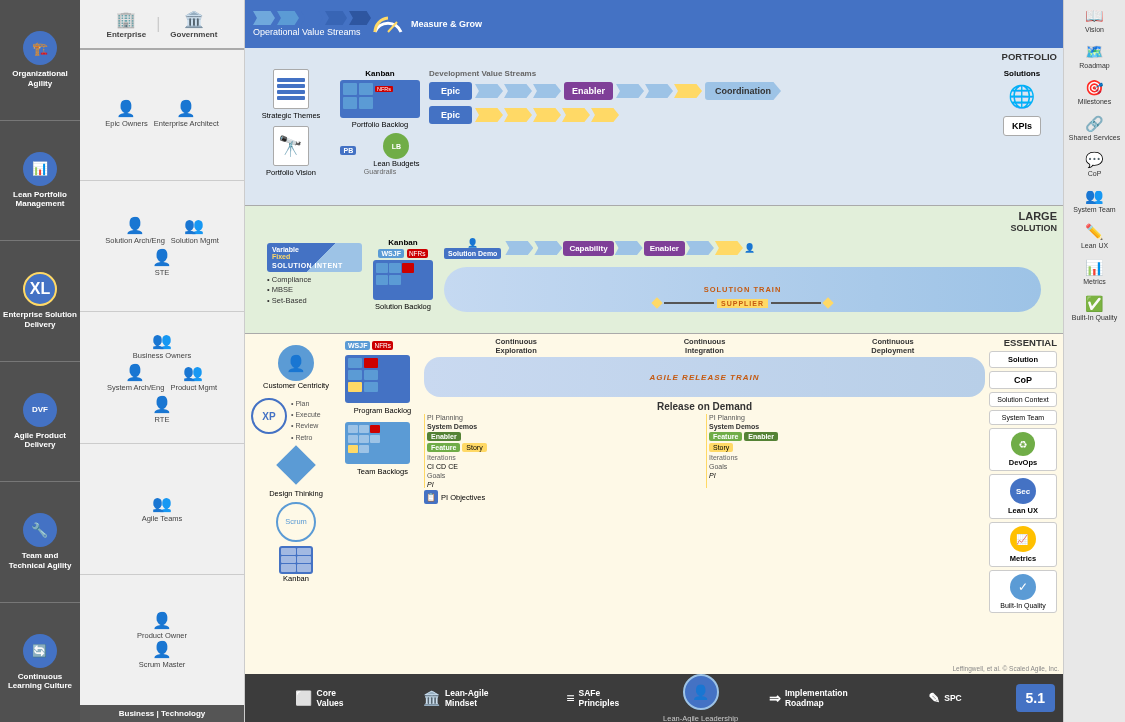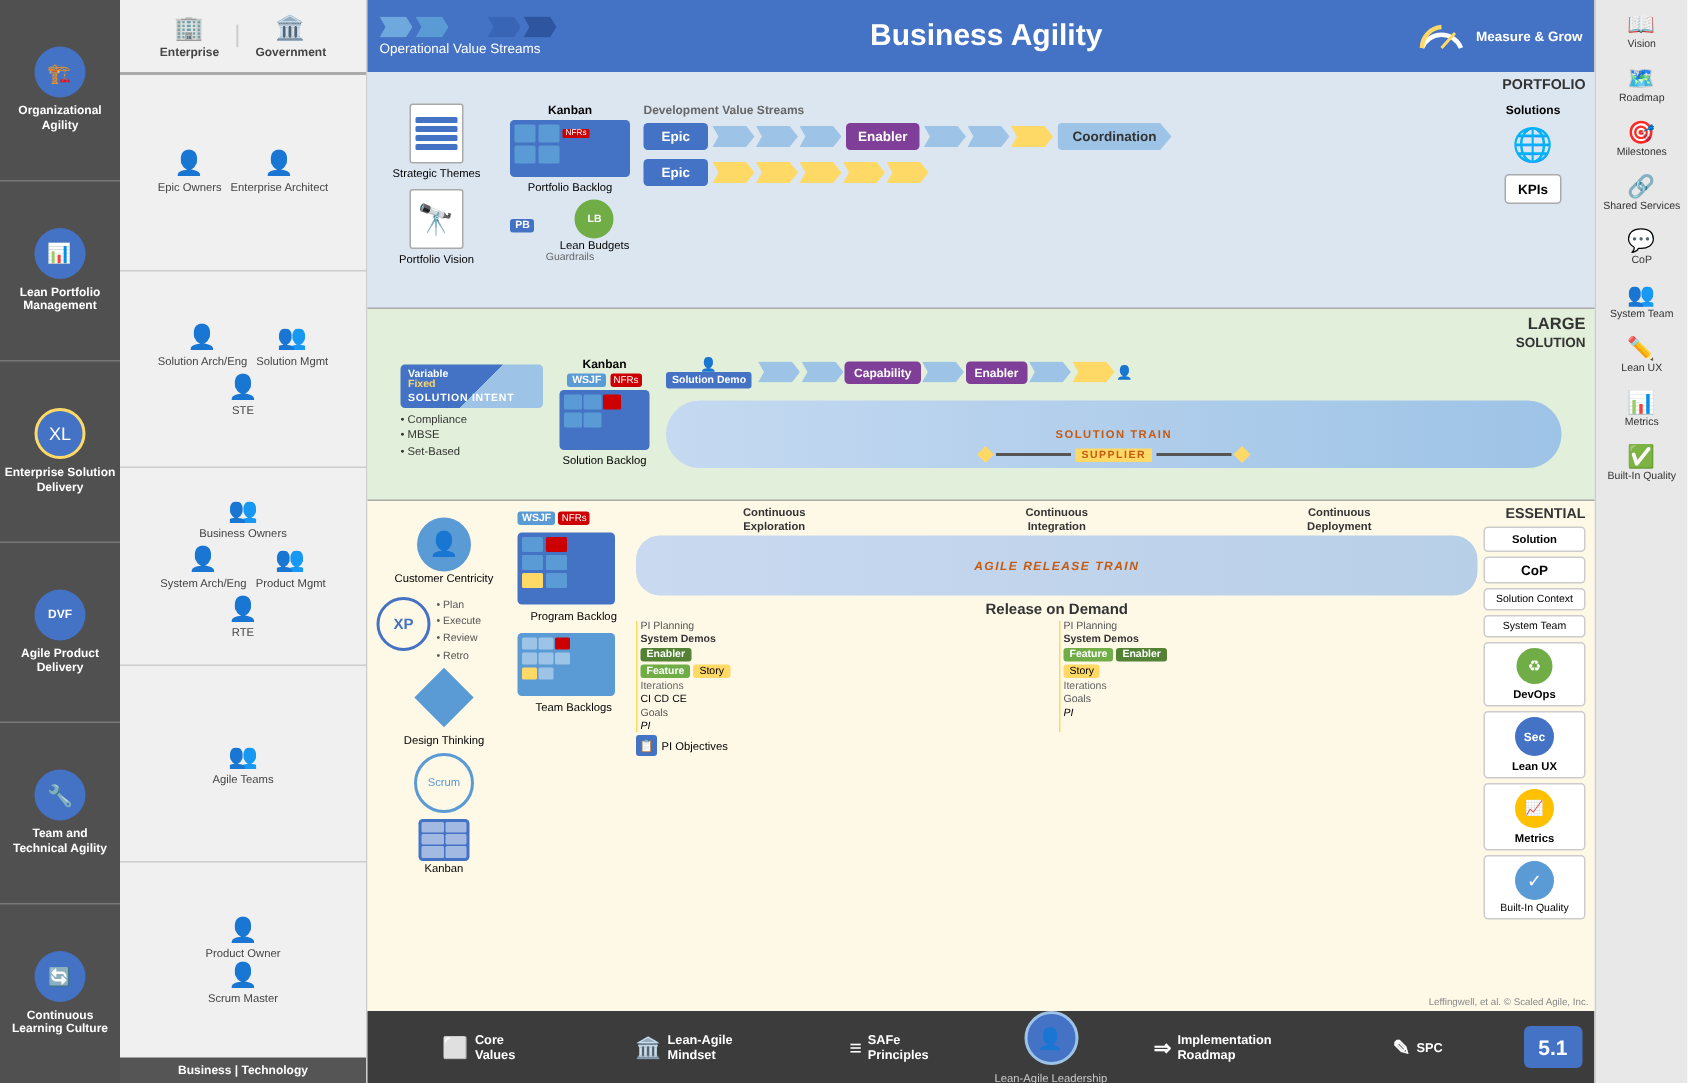--- a/index.html
+++ b/index.html
@@ -138,22 +138,22 @@
 
     .icon-circle-xl {
       width: 34px;
       height: 34px;
       border-radius: 50%;
       background: #4472c4;
       border: 2px solid #ffd966;
       display: flex;
       align-items: center;
       justify-content: center;
-      font-size: 12px;
-      font-weight: normal;
+      font-size: 16px;
+      font-weight: bold;
       color: white;
     }
 
     .icon-circle-dvf {
       width: 34px;
       height: 34px;
       border-radius: 50%;
       background: #4472c4;
       display: flex;
       align-items: center;
@@ -594,23 +594,20 @@
 
       <div style="display:flex;flex-direction:column;align-items:flex-start;gap:2px;">
         <div style="display:flex;gap:2px;">
           <div style="width:22px;height:14px;background:#6fa8dc;clip-path:polygon(0 0,80% 0,100% 50%,80% 100%,0 100%,18% 50%);"></div>
           <div style="width:22px;height:14px;background:#5b9bd5;clip-path:polygon(0 0,80% 0,100% 50%,80% 100%,0 100%,18% 50%);"></div>
           <div style="width:22px;height:14px;background:#4472c4;clip-path:polygon(0 0,80% 0,100% 50%,80% 100%,0 100%,18% 50%);"></div>
           <div style="width:22px;height:14px;background:#3865b5;clip-path:polygon(0 0,80% 0,100% 50%,80% 100%,0 100%,18% 50%);"></div>
           <div style="width:22px;height:14px;background:#2e56a0;clip-path:polygon(0 0,80% 0,100% 50%,80% 100%,0 100%,18% 50%);"></div>
         </div>
         <span style="font-size:9px;">Operational Value Streams</span>
-      </div>
-      <div style="flex:1;text-align:center;">
-        <span style="font-size:20px;font-weight:bold;">Business Agility</span>
       </div>
 
       <div style="display:flex;align-items:center;gap:6px;">
         <div style="width:34px;height:28px;position:relative;">
           <svg width="34" height="28" viewBox="0 0 34 28">
             <path d="M4 22 A14 14 0 0 1 30 22" stroke="white" stroke-width="3" fill="none"></path>
             <path d="M4 22 A14 14 0 0 1 17 8" stroke="#ffd966" stroke-width="3" fill="none"></path>
             <line x1="17" y1="22" x2="26" y2="12" stroke="#ffd966" stroke-width="2"></line>
           </svg>
         </div>

